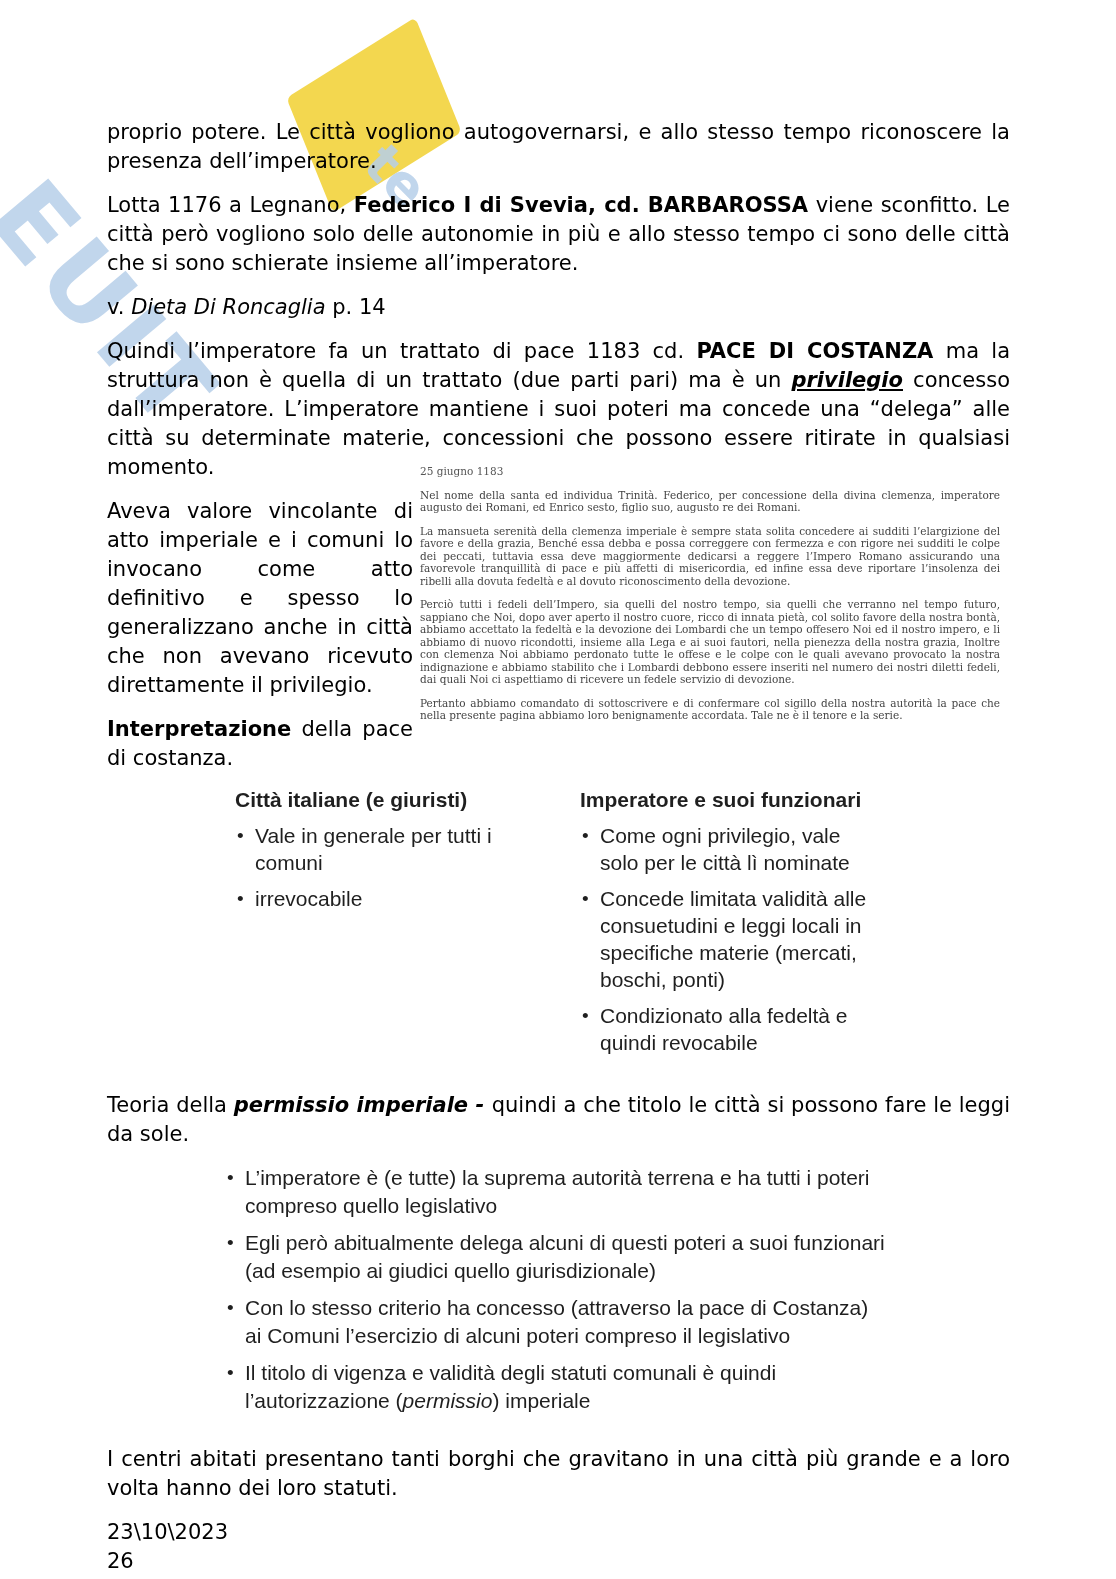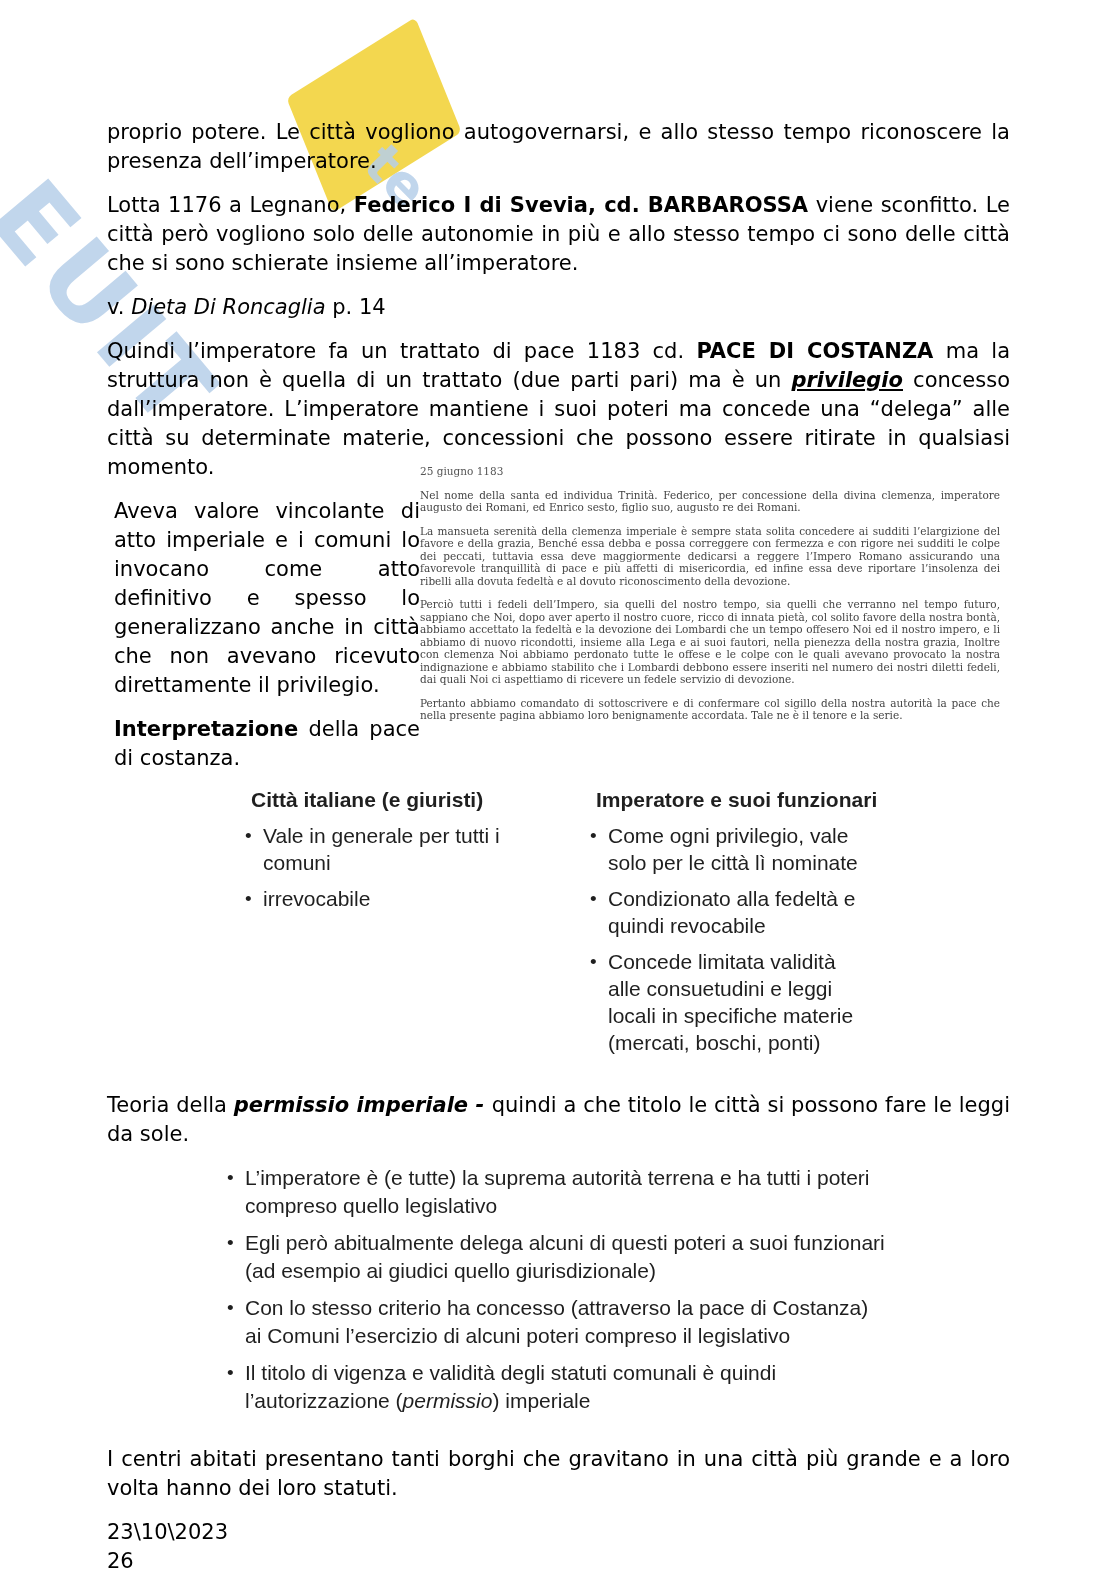--- a/index.html
+++ b/index.html
@@ -33,38 +33,38 @@
     opacity:0.85;
   }
 
   
   .content { position:relative; z-index:1; padding:118px 106px 0 107px; }
 
   .body-p { font-size:21px; line-height:29px; text-align:justify; margin:0 0 15px 0; }
   .single-line { text-align:left; }
 
   .two-col { position:relative; margin-bottom:14px; }
-  .left-col { width:306px;margin-left:7px; }
+  .left-col { width:306px; }
   .left-col .body-p { margin-bottom:15px; }
 
   .excerpt {
     position:absolute; left:313px; top:-32px; width:580px;
     font-family:"DejaVu Serif","Liberation Serif",serif; color:#454545;
   }
   .excerpt-date { font-size:11px; color:#555; margin:0 0 16px 0; }
   .excerpt p { font-size:10.5px; line-height:12.5px; text-align:justify; margin:0 0 11px 0; }
 
   .comparison {
     display:flex; gap:45px; margin:0 0 0 128px;
     font-family:"Liberation Sans",sans-serif; color:#1f1f1f;
   }
   .comp-col-left { width:300px; }
   .comp-col-right { width:300px; }
-  .comp-header { font-size:21px; font-weight:bold; margin:0 0 10px 16px; }
-  .slide-list { list-style:none; margin:8px; padding:0; }
+  .comp-header { font-size:21px; font-weight:bold; margin:0 0 10px 0; }
+  .slide-list { list-style:none; margin:0; padding:0; }
   .slide-list li { position:relative; padding-left:20px; font-size:21px; line-height:27px; margin-bottom:9px; }
   .slide-list li::before { content:"\2022"; position:absolute; left:2px; top:0; font-size:19px; }
 
   .teoria { margin-top:26px; }
 
   .permissio {
     margin:12px 0 0 118px; width:662px;
     font-family:"Liberation Sans",sans-serif; color:#1f1f1f;
   }
   .permissio li { line-height:28px; margin-bottom:9px; }
@@ -114,22 +114,22 @@
         <h3 class="comp-header">Città italiane (e giuristi)</h3>
         <ul class="slide-list">
           <li>Vale in generale per tutti i comuni</li>
           <li>irrevocabile</li>
         </ul>
       </div>
       <div class="comp-col-right">
         <h3 class="comp-header">Imperatore e suoi funzionari</h3>
         <ul class="slide-list">
           <li>Come ogni privilegio, vale solo per le città lì nominate</li>
+          <li>Concede limitata validità alle consuetudini e leggi locali in specifiche materie (mercati, boschi, ponti)</li>
           <li>Condizionato alla fedeltà e quindi revocabile</li>
-          <li>Concede limitata validità alle consuetudini e leggi locali in specifiche materie (mercati, boschi, ponti)</li>
         </ul>
       </div>
     </div>
 
     <p class="body-p teoria"><span>Teoria della </span><span style="font-weight: bold; font-style: italic;">permissio imperiale - </span><span>quindi a che titolo le città si possono fare le leggi da sole.</span></p>
 
     <ul class="slide-list permissio">
       <li><span>L’imperatore è (e tutte) la suprema autorità terrena e ha tutti i poteri compreso quello legislativo</span></li>
       <li><span>Egli però abitualmente delega alcuni di questi poteri a suoi funzionari (ad esempio ai giudici quello giurisdizionale)</span></li>
       <li><span>Con lo stesso criterio ha concesso (attraverso la pace di Costanza) ai Comuni l’esercizio di alcuni poteri compreso il legislativo</span></li>

